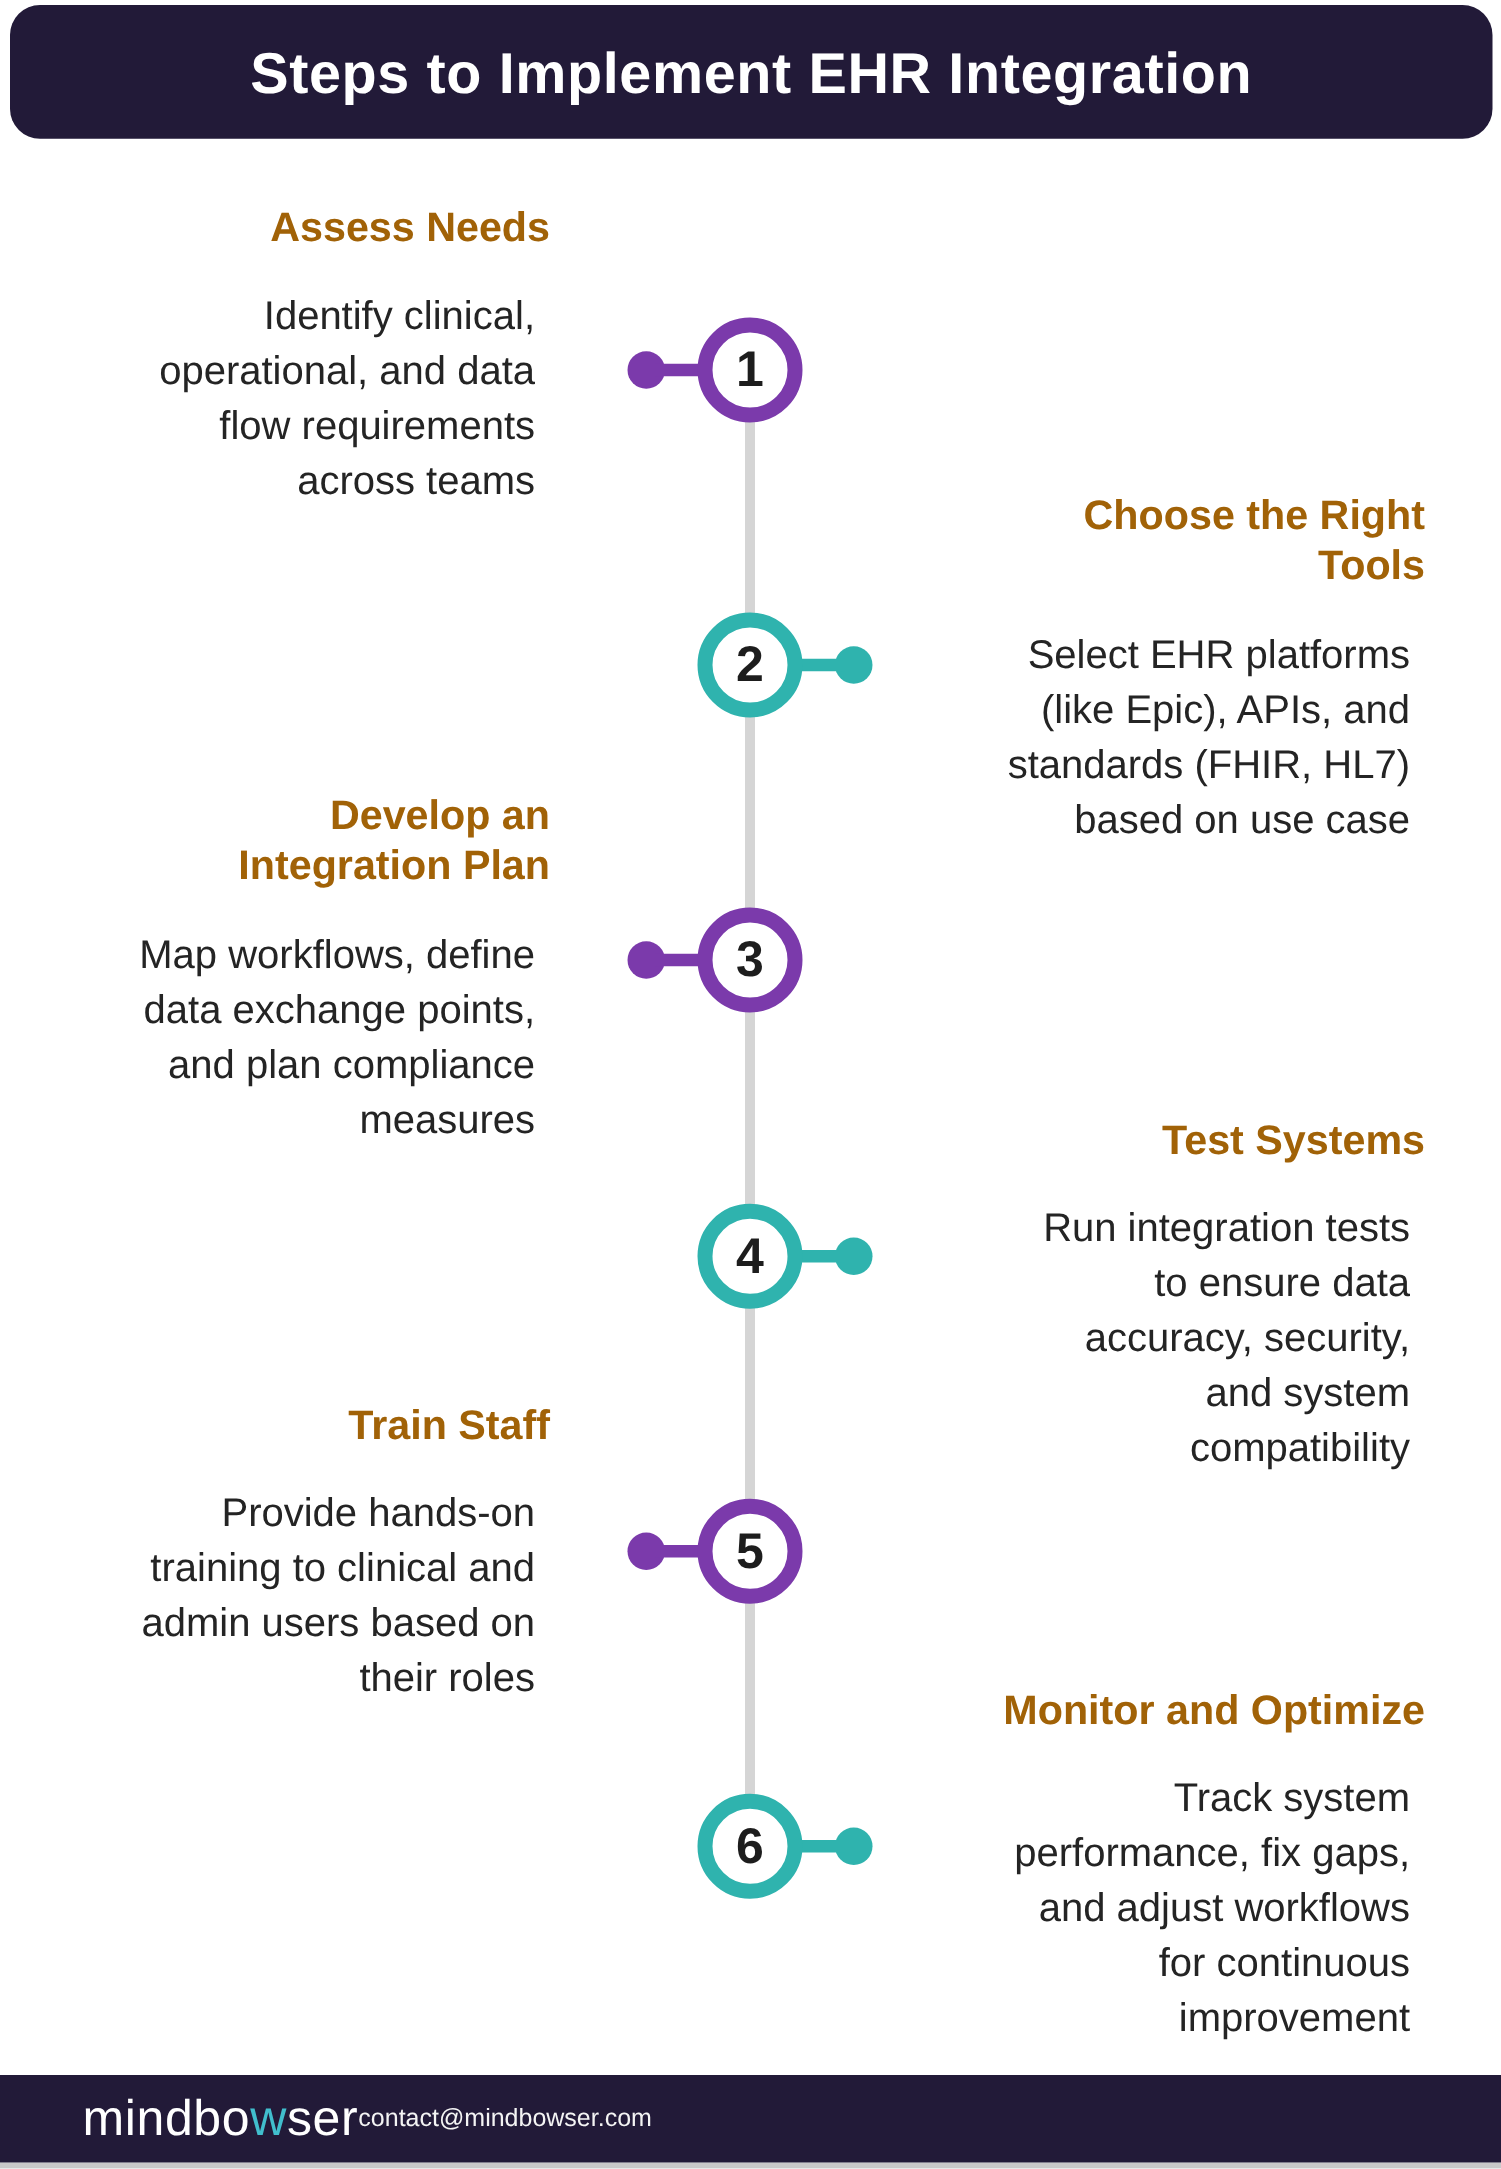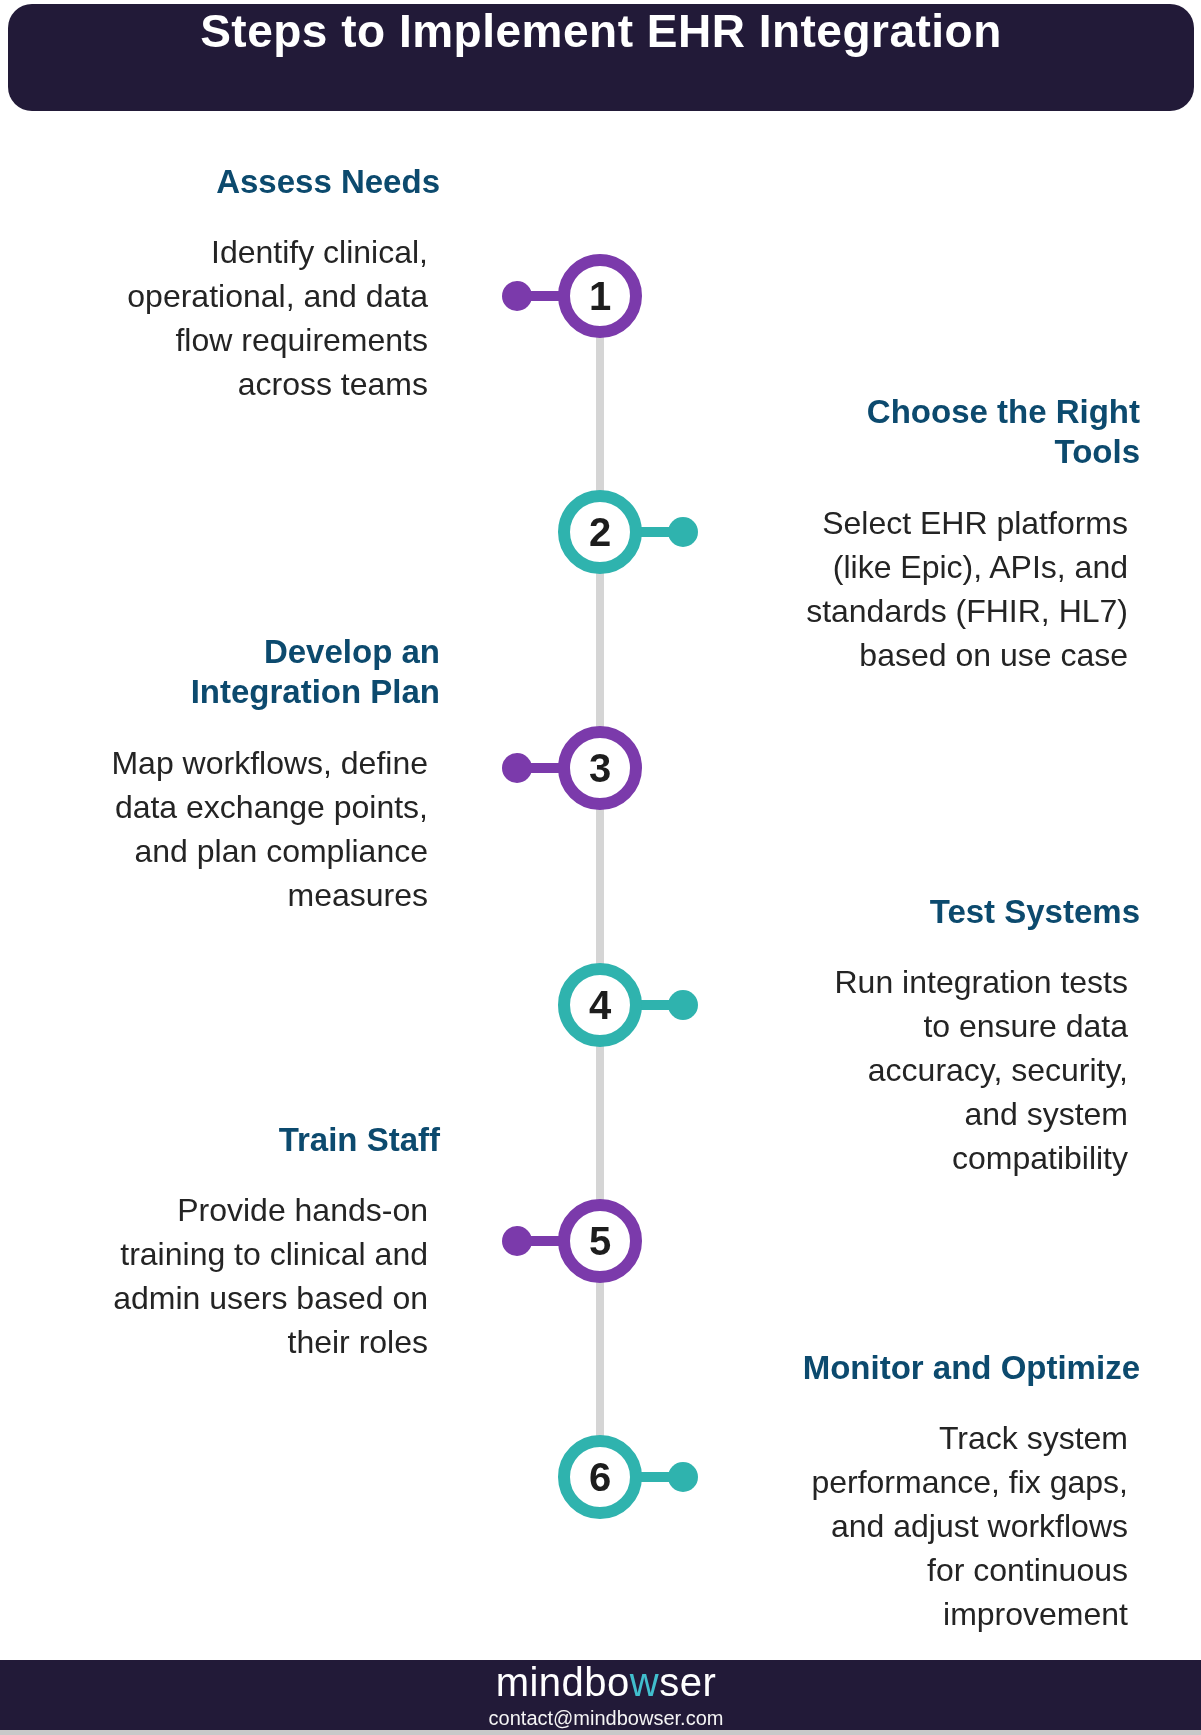--- a/index.html
+++ b/index.html
@@ -5,21 +5,21 @@
   html,body { margin:0; padding:0; background:#ffffff; }
   #canvas {
     position:relative; width:1201px; height:1735px; background:#ffffff;
     font-family:"Liberation Sans", sans-serif; overflow:hidden;
   }
 
   
   .header {
     position:absolute; left:8px; top:4px; width:1186px; height:107px;
     background:var(--dark); border-radius:24px;
-    display:flex; justify-content:center;
+    display:flex; align-items:center; justify-content:center;
   }
   .header .title {
     color:#ffffff; font-size:46px; font-weight:bold; letter-spacing:0.5px;
   }
 
   
   .spine {
     position:absolute; left:596px; top:296px; width:8px; height:1181px;
     background:var(--line); z-index:1;
   }
@@ -49,35 +49,34 @@
   .node .bar.left  { left:-34px; }
   .node .dot.left  { left:-56px; }
   .node .bar.right { right:-34px; }
   .node .dot.right { right:-56px; }
 
   
   .step-text { position:absolute; z-index:2; }
   .step-text.col-left  { left:60px;  width:380px; text-align:right; }
   .step-text.col-right { left:730px; width:410px; text-align:right; }
   .step-title {
-    font-size:33px; font-weight:bold; color:#0c4a6e; line-height:1.22;
+    font-size:33px; font-weight:bold; color:#a16207; line-height:1.22;
     margin:0 0 28px 0; white-space:pre-line;
   }
   .step-desc {
     font-size:32px; font-weight:normal; color:#242424; line-height:1.375;
     margin:12px; white-space:pre-line;
   }
 
   
   .footer {
     position:absolute; left:0; top:1660px; width:1201px; height:70px;
     background:var(--dark); display:flex; align-items:center;
-    justify-content:space-between; padding:0 55px 0 66px; box-sizing:border-box;
+    justify-content:flex-start; padding:0 55px 0 66px; box-sizing:border-box;
     z-index:2;
-    flex-direction:column;
   }
   .logo { font-size:40px; color:#ffffff; letter-spacing:0.5px; }
   .logo .accent { color:var(--logo_accent); }
   .footer-text { font-size:20px; color:#f4f4f4; }
   .bottom-strip {
     position:absolute; left:0; top:1730px; width:1201px; height:5px;
     background:#c9c9c9; z-index:1;
   }
 </style>
 </head>

